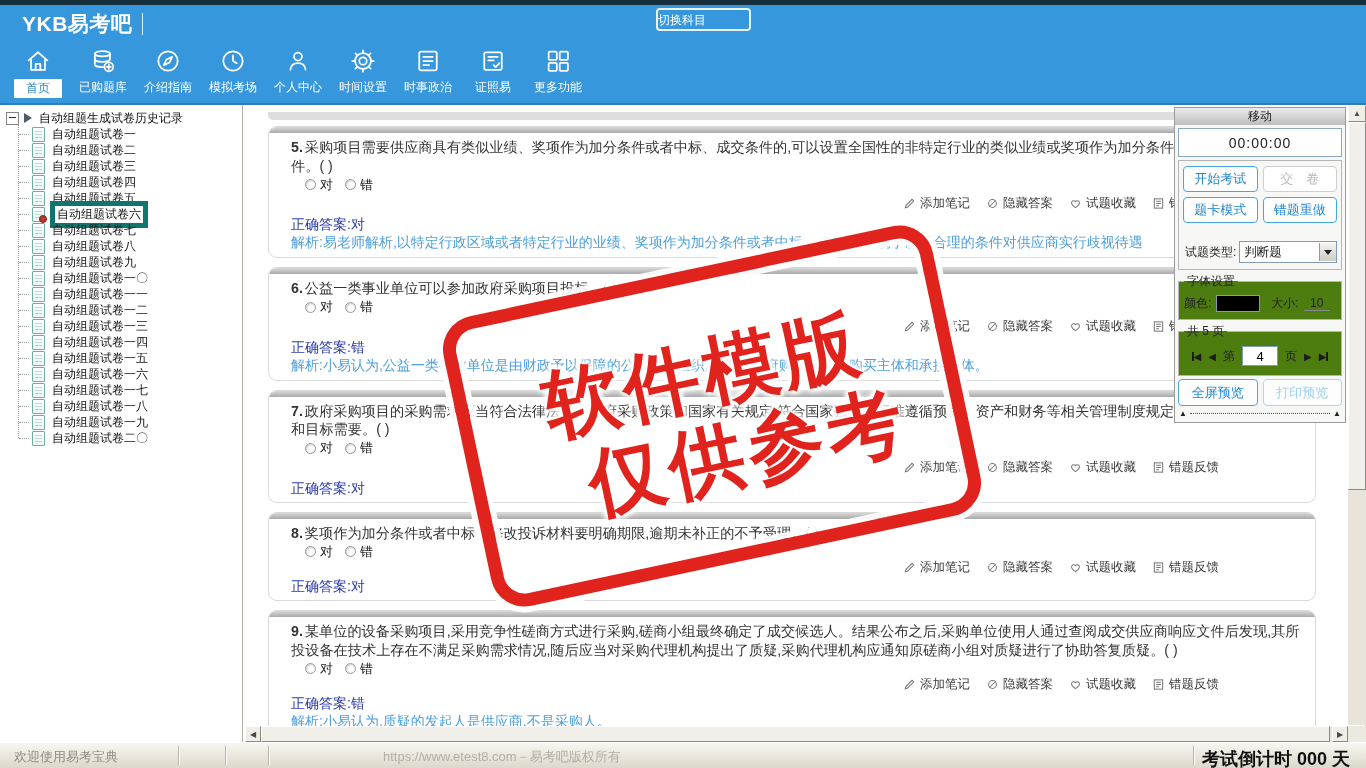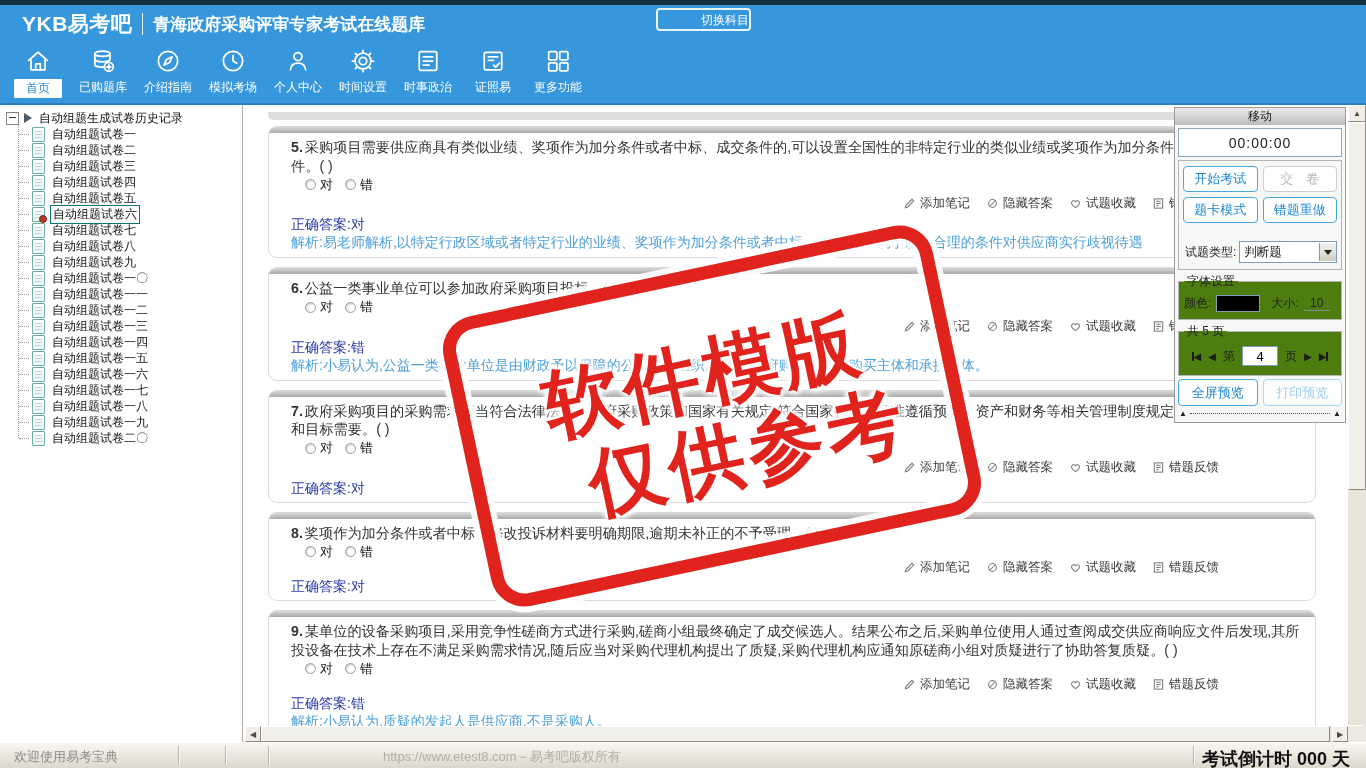--- a/index.html
+++ b/index.html
@@ -7,21 +7,21 @@
        font-family:"Liberation Sans", sans-serif;-webkit-font-smoothing:antialiased}
   
   .header{position:absolute;left:0;top:0;width:1366px;height:105px;background:#3797dc;
           border-bottom:2px solid #2b7fc0;box-sizing:border-box;z-index:5}
   .topstrip{position:absolute;left:0;top:0;width:100%;height:5px;background:#142e3c}
   .brandrow{position:absolute;left:22px;top:10px;display:flex;align-items:center;color:#fff}
   .logo{font-size:21px;font-weight:bold;letter-spacing:.5px}
   .brand-div{width:1px;height:22px;background:rgba(255,255,255,.85);margin:0 10px}
   .apptitle{font-size:17px;font-weight:bold}
   .switchbtn{position:absolute;left:656px;top:8px;width:95px;height:23px;line-height:21px;
-             text-align:right;color:#fff;font-size:12px;border:2px solid #eaf4fb;border-radius:4px;
+             text-align:left;color:#fff;font-size:12px;border:2px solid #eaf4fb;border-radius:4px;
              box-sizing:border-box;background:transparent;cursor:pointer}
   .navrow{position:absolute;left:10px;top:46px;display:flex}
   .nitem{width:56px;margin-right:9px;display:flex;flex-direction:column;align-items:center;cursor:pointer}
   .nico{width:30px;height:30px;display:flex;align-items:center;justify-content:center}
   .nico svg{stroke:#fff;fill:none;stroke-width:1.5;stroke-linecap:round;stroke-linejoin:round}
   .nlabel{margin-top:3px;font-size:12px;color:#fff;white-space:nowrap}
   .nitem.active .nlabel{background:#fff;color:#2a85c7;border-radius:1px;padding:1px 12px}
   
   .sidebar{position:absolute;left:0;top:105px;width:243px;height:637px;background:#fff;
            border-right:1px solid #b0aea6;box-sizing:border-box;z-index:4;overflow:hidden;
@@ -35,21 +35,21 @@
   .titems::before{content:"";position:absolute;left:18px;top:-3px;bottom:8px;border-left:1px dotted #9a9a9a}
   .titem{position:relative;display:flex;align-items:center;height:16px;padding-left:32px;white-space:nowrap;cursor:pointer}
   .titem::before{content:"";position:absolute;left:19px;top:8px;width:10px;border-top:1px dotted #9a9a9a}
   .tico{width:11px;height:13px;border:1px solid #6fae9e;background:linear-gradient(#ffffff,#eaf6f2);
         border-radius:1px;position:relative;flex:none;margin-right:5px}
   .tico::before{content:"";position:absolute;left:2px;right:2px;top:3px;height:7px;
         background:repeating-linear-gradient(#b9d8cf 0 1px,transparent 1px 3px)}
   .titem.sel .tico::after{content:"";position:absolute;right:-3px;bottom:-2px;width:6px;height:6px;
         border-radius:50%;background:#b23a2e;border:1px solid #7c241b}
   .tlabel{padding:0 2px}
-  .titem.sel .tlabel{border:1px solid #0f766e}
+  .titem.sel .tlabel{border:5px solid #0f766e}
   
   .main{position:absolute;left:245px;top:105px;width:1103px;height:637px;background:#fff;
         overflow:hidden;z-index:3}
   .cards{margin-left:23px;width:1048px;padding-top:7px}
   .prevsliver{height:8px;background:#dedede;border-radius:0 0 5px 5px;margin-bottom:6px}
   .qcard{background:#fff;border:1px solid #d9d9d9;border-radius:9px;overflow:hidden;margin-bottom:9px}
   .qcap{height:6px;background:linear-gradient(#d8d8d8,#a9a9a9)}
   .qbody{padding:5px 6px 5px 22px}
   .qtext{font-size:14.2px;color:#333;line-height:18.5px;padding-right:4px}
   .qnum{font-weight:bold;margin-right:2px}
@@ -131,21 +131,20 @@
   .stamp-line:nth-child(2){margin-left:56px}
 </style>
 </head>
 <body>
 
 <div class="header">
   <div class="topstrip"></div>
   <div class="brandrow">
     <span class="logo">YKB易考吧</span>
     <span class="brand-div"></span>
-    <span class="apptitle">青海政府采购评审专家考试在线题库</span>
   </div>
   <div class="switchbtn">切换科目</div>
   <div class="navrow">
     <div class="nitem active">
       <span class="nico">
           <svg width="28" height="28" viewBox="0 0 24 24">
             <path d="M4 11.5L12 4.5l8 7"></path>
             <path d="M6 10v9.5h12V10"></path>
             <path d="M10 19.5v-5h4v5"></path>
           </svg>

